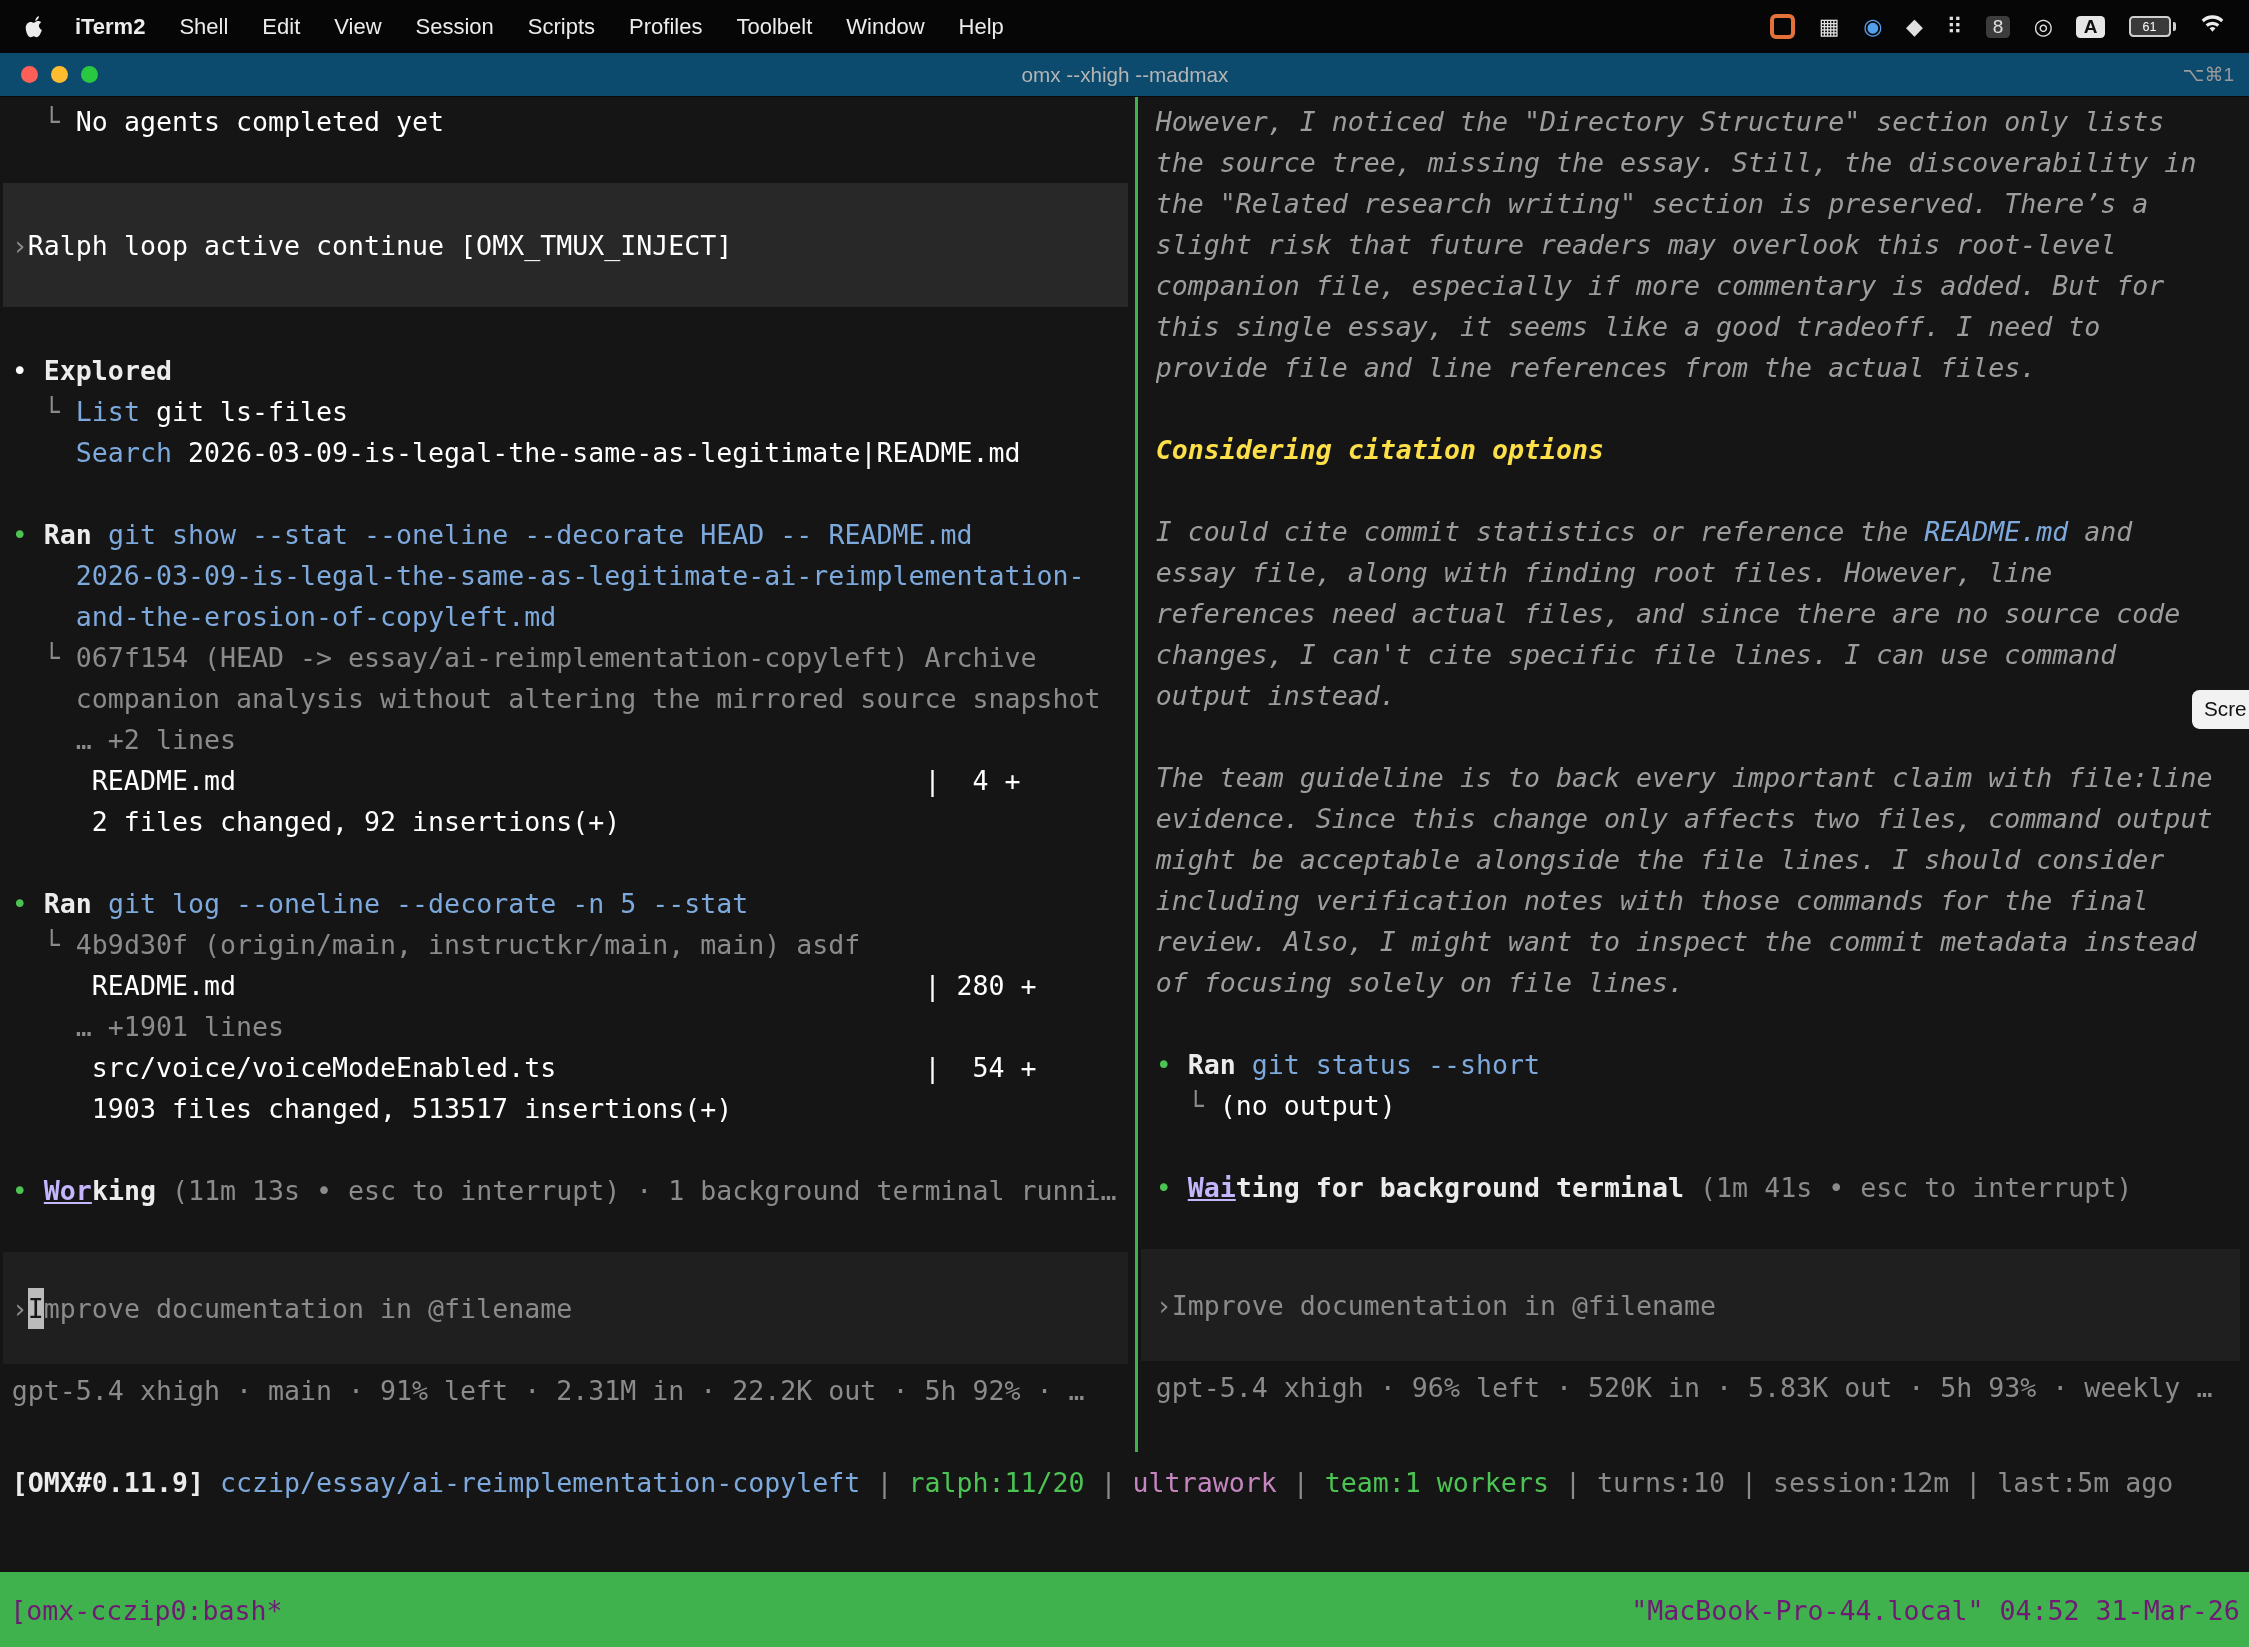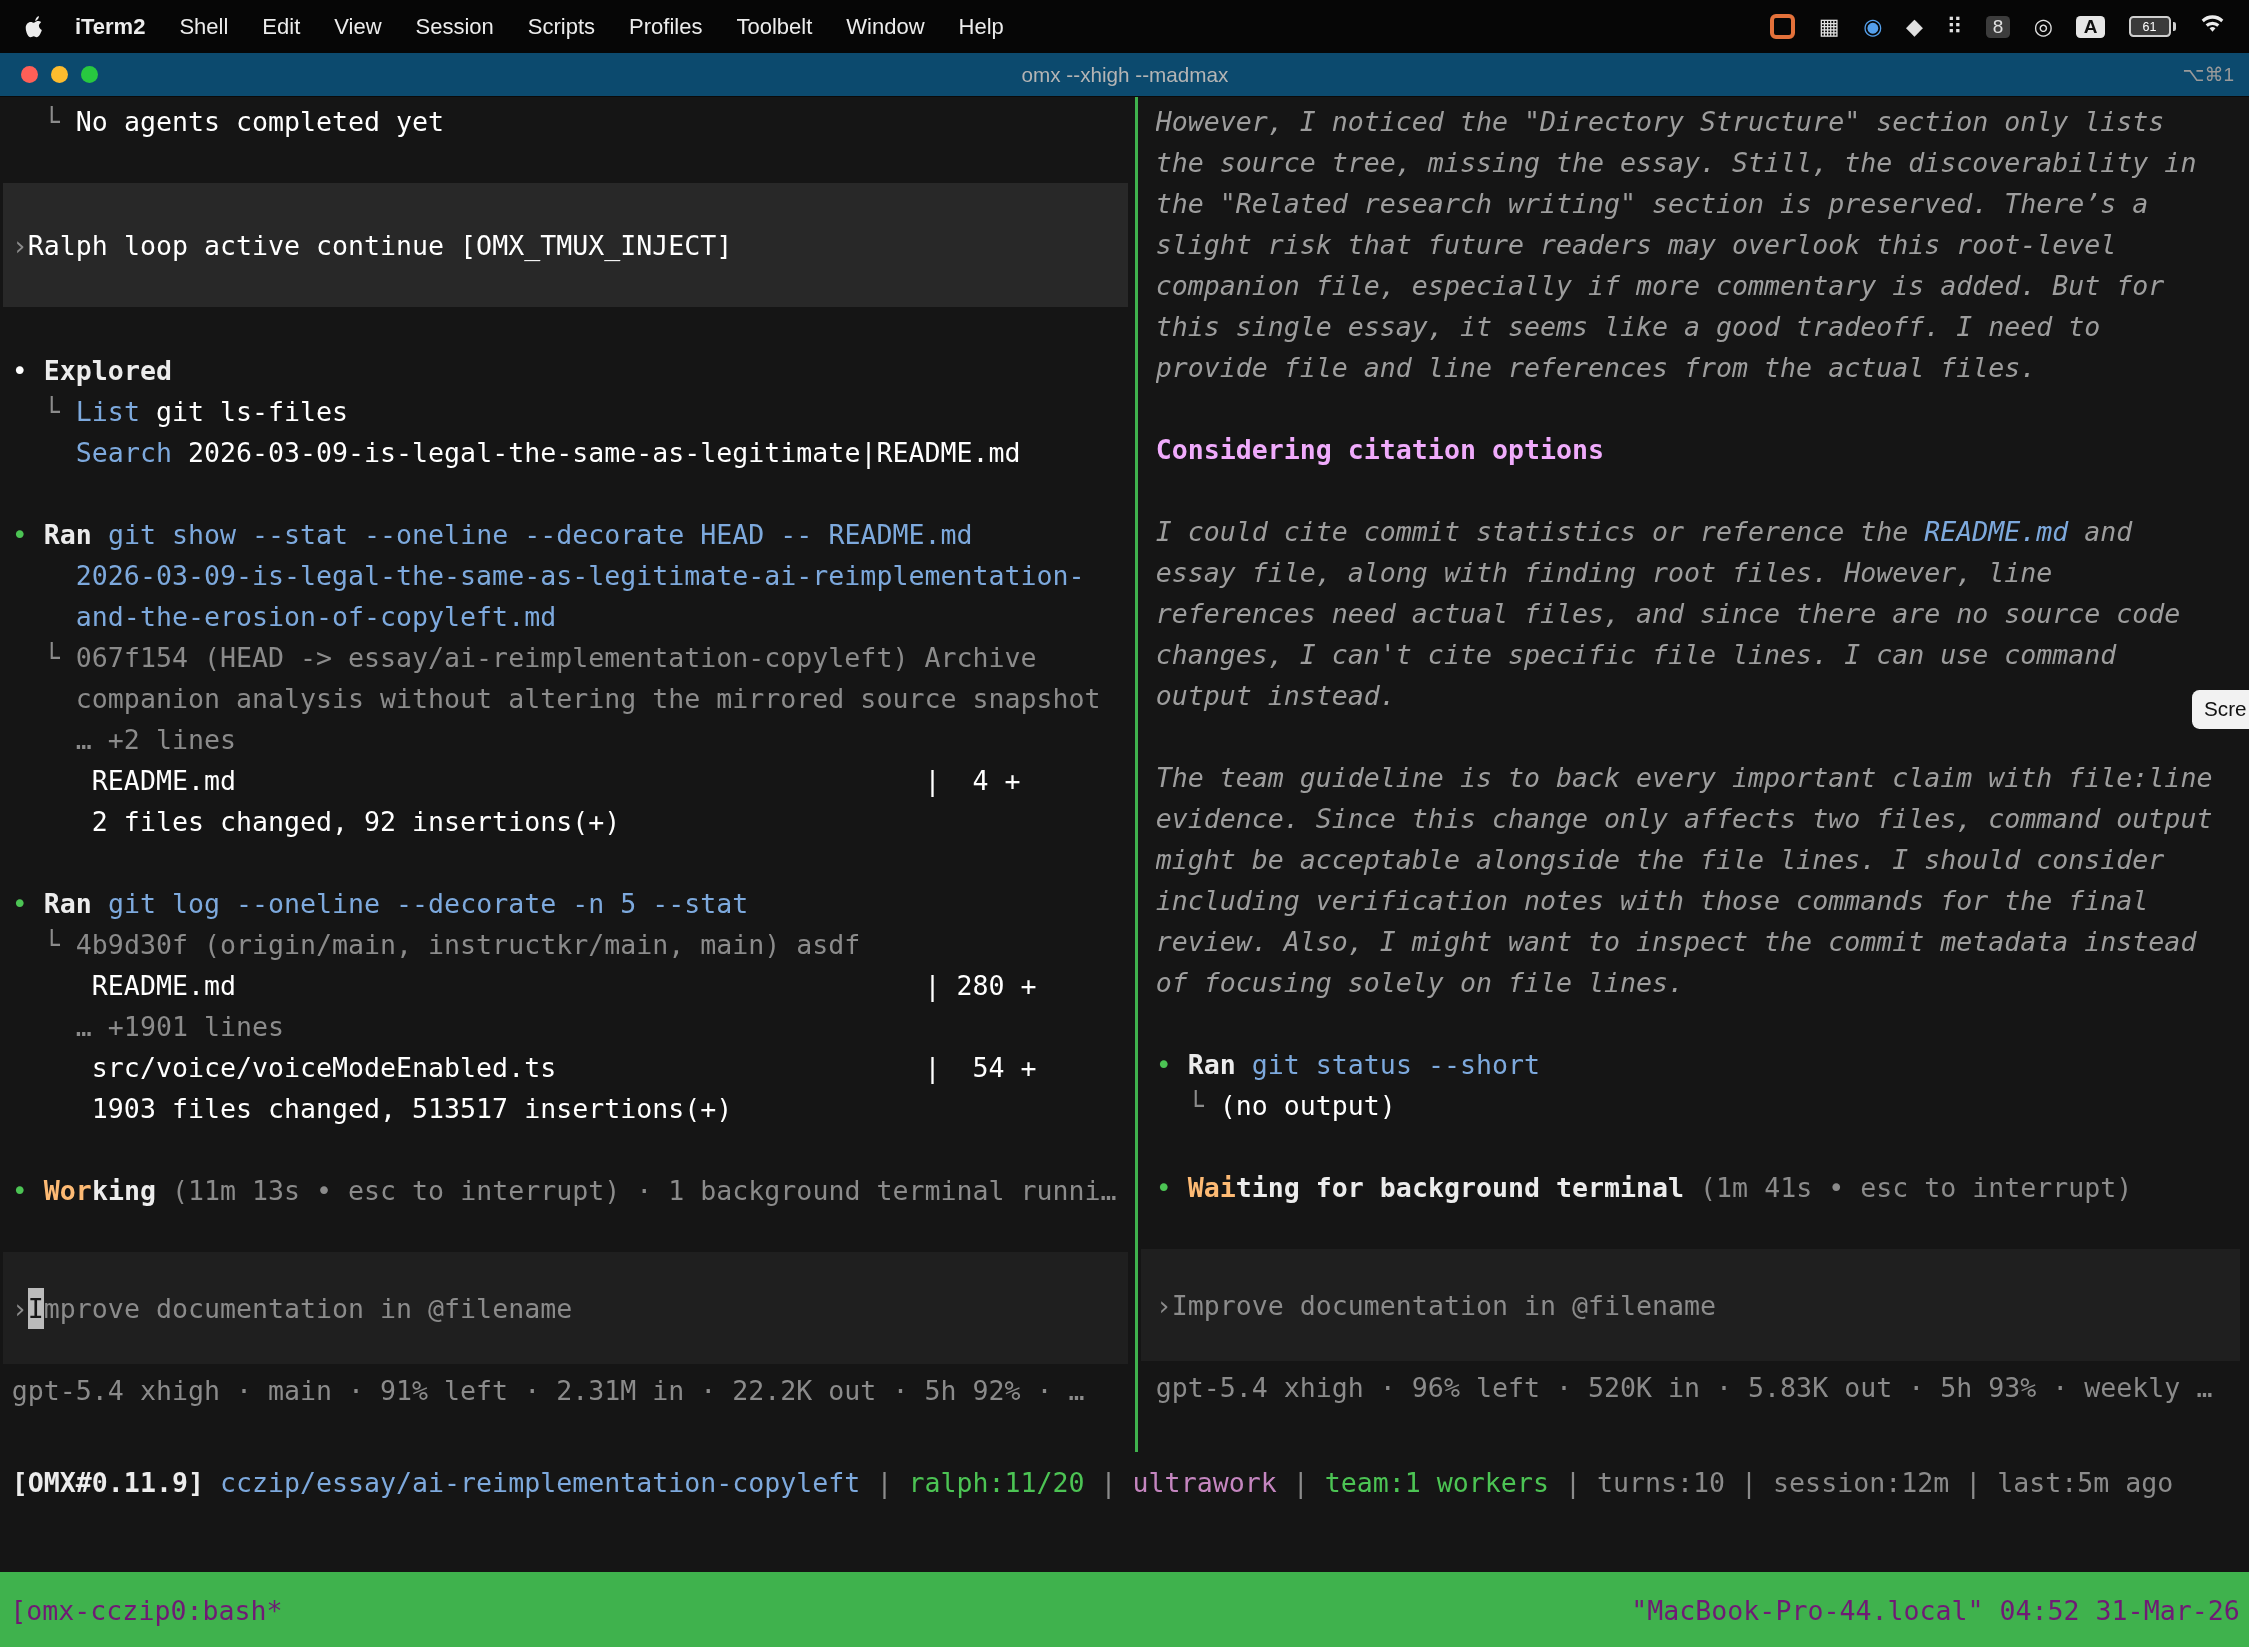--- a/index.html
+++ b/index.html
@@ -43,24 +43,24 @@
   .pane-left{width:1135px;padding:4.4px 0 0 11.8px;}
   .divider{width:3px;background:#3fb24d;}
   .pane-right{flex:1;padding:4.4px 0 0 17.7px;}
   .t-line{height:41px;white-space:pre;overflow:hidden;}
 
   .s-fg{color:#ffffff;}
   .s-gray{color:#8b8b8b;}
   .s-blue{color:#7da9dd;}
   .s-green{color:#4cc454;}
   .s-bold{color:#ececec;font-weight:bold;}
-  .s-dimbold{color:#fdba74;font-weight:bold;}
+  .s-dimbold{color:#c4b5fd;font-weight:bold;text-decoration:underline;}
   .s-gi{color:#9d9d9d;font-style:italic;}
   .s-bluei{color:#7da9dd;font-style:italic;}
-  .s-hbi{color:#f0abfc;font-weight:bold;}
+  .s-hbi{color:#fde047;font-weight:bold;font-style:italic;}
   .s-magenta{color:#c586c0;}
 
   .ralph-box{background:#282828;height:124px;margin:0 7.4px 43px -8.9px;
     padding-left:8.9px;display:flex;align-items:center;}
   .pane-right .prompt-box{margin-left:-14.8px;padding-left:14.8px;margin-right:10.3px;}
   .prompt-box{background:#1f1f1f;height:112px;margin:41px 7.4px 0 -8.9px;
     padding-left:8.9px;display:flex;align-items:center;}
   .cursor{background:#bbbbbb;color:#161616;}
   .status-line{margin-top:5.9px;height:41px;white-space:pre;overflow:hidden;color:#8b8b8b;}
 

